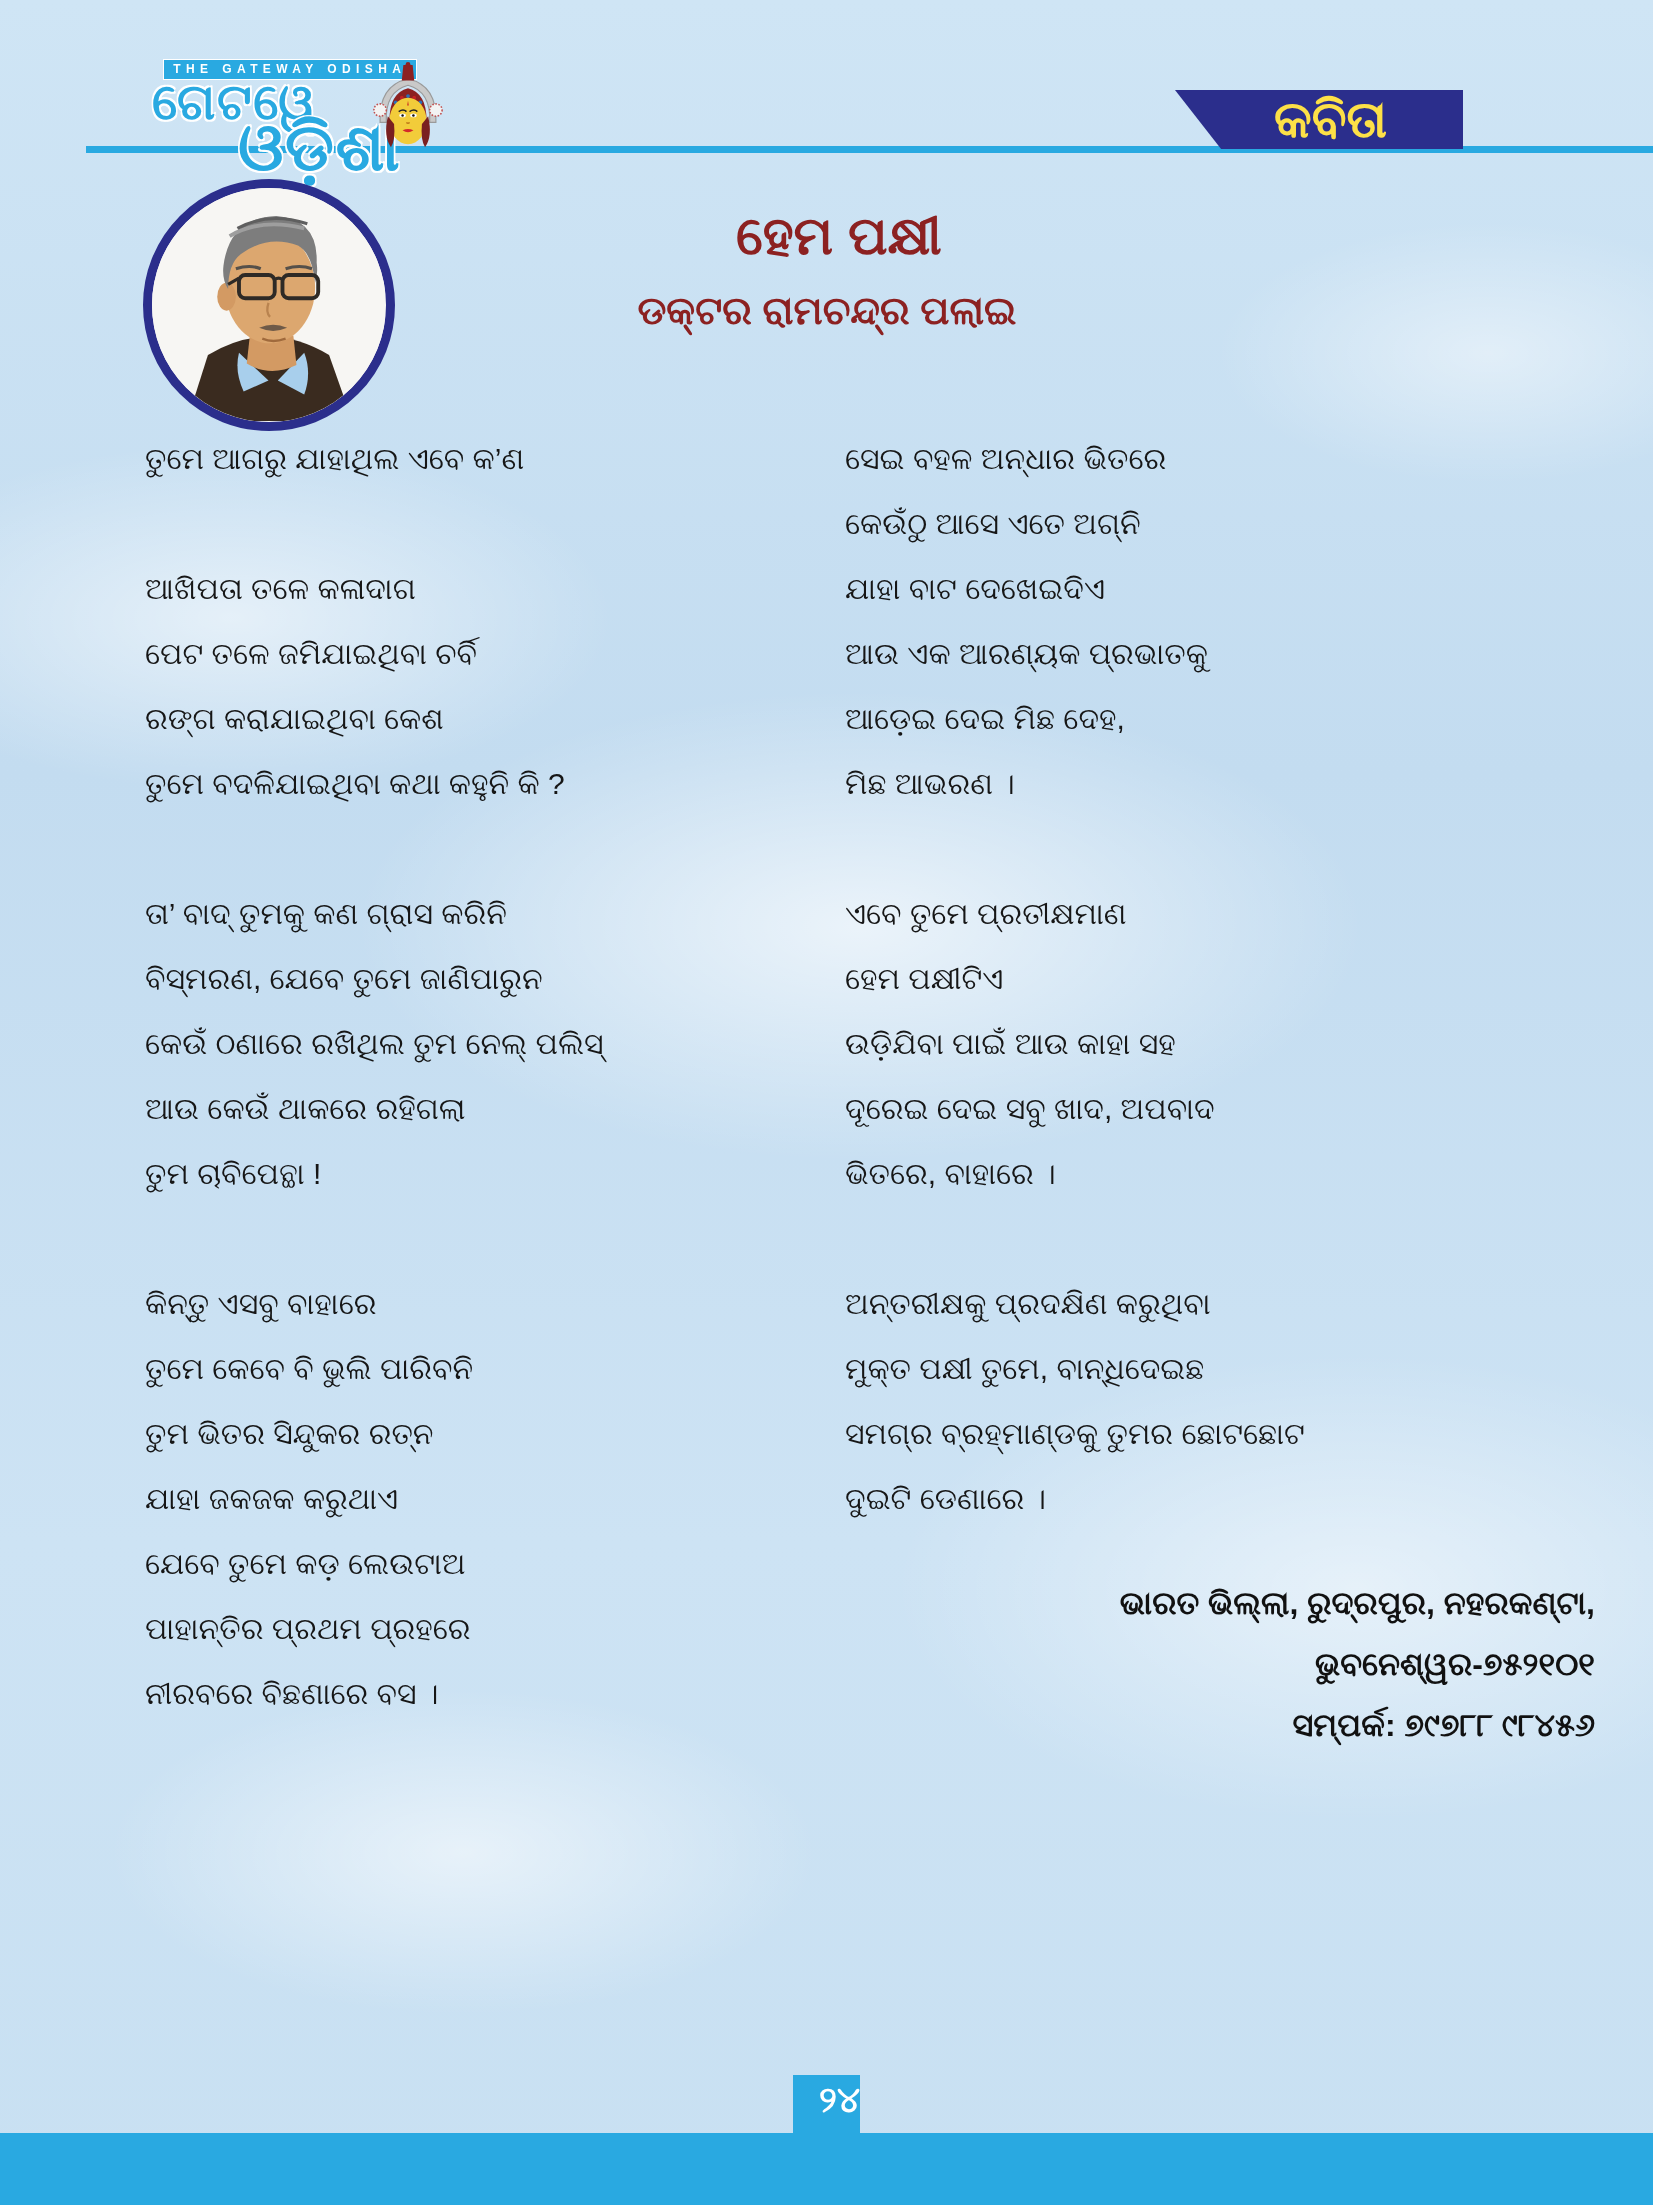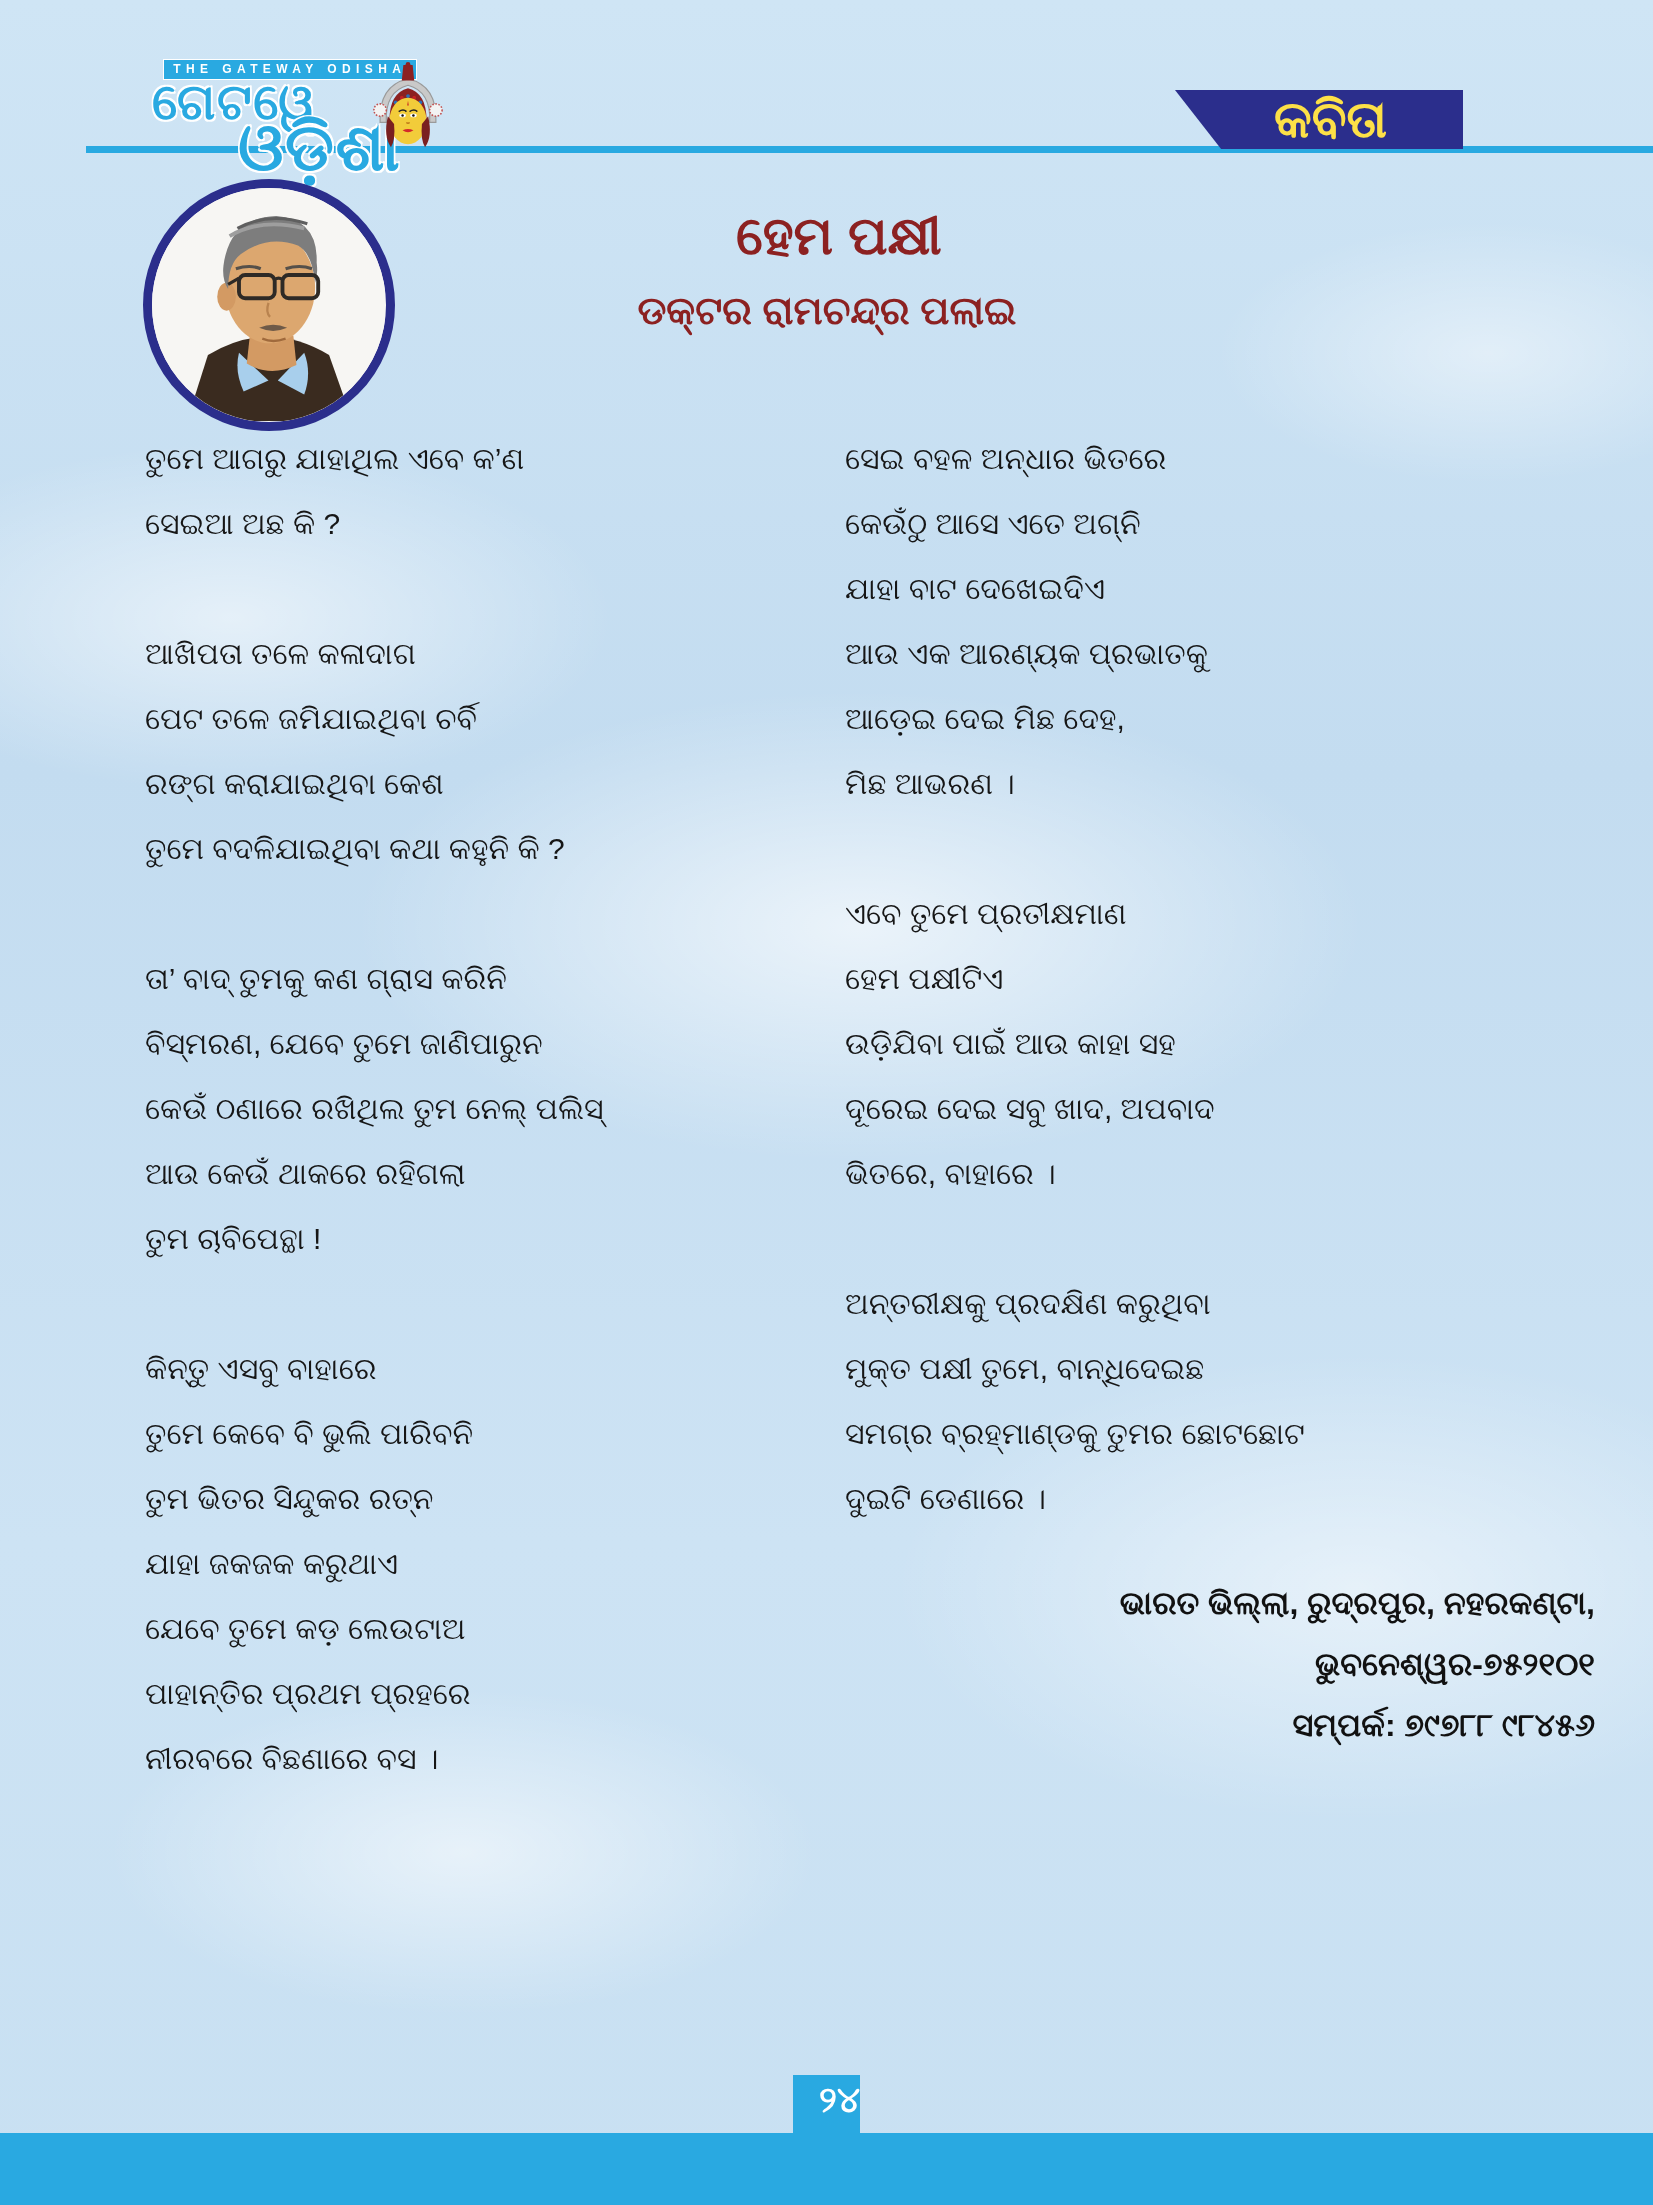--- a/index.html
+++ b/index.html
@@ -161,21 +161,20 @@
       <path d="M142 194 Q156 200 172 194" stroke="#a06a3c" stroke-width="3" fill="none"></path>
     </svg>
   </div>
 
   <div class="page-title">ହେମ ପକ୍ଷୀ</div>
   <div class="page-author">ଡକ୍ଟର ରାମଚନ୍ଦ୍ର ପଲାଇ</div>
 
   <div class="poem-col poem-col-left">
       <div class="stanza">
         <div class="poem-line">ତୁମେ ଆଗରୁ ଯାହାଥିଲ ଏବେ କ’ଣ</div>
-        <div class="poem-line">ସେଇଆ ଅଛ କି ?</div>
       </div>
       <div class="stanza">
         <div class="poem-line">ଆଖିପତା ତଳେ କଳାଦାଗ</div>
         <div class="poem-line">ପେଟ ତଳେ ଜମିଯାଇଥିବା ଚର୍ବି</div>
         <div class="poem-line">ରଙ୍ଗ କରାଯାଇଥିବା କେଶ</div>
         <div class="poem-line">ତୁମେ ବଦଳିଯାଇଥିବା କଥା କହୁନି କି ?</div>
       </div>
       <div class="stanza">
         <div class="poem-line">ତା’ ବାଦ୍ ତୁମକୁ କଣ ଗ୍ରାସ କରିନି</div>
         <div class="poem-line">ବିସ୍ମରଣ, ଯେବେ ତୁମେ ଜାଣିପାରୁନ</div>

